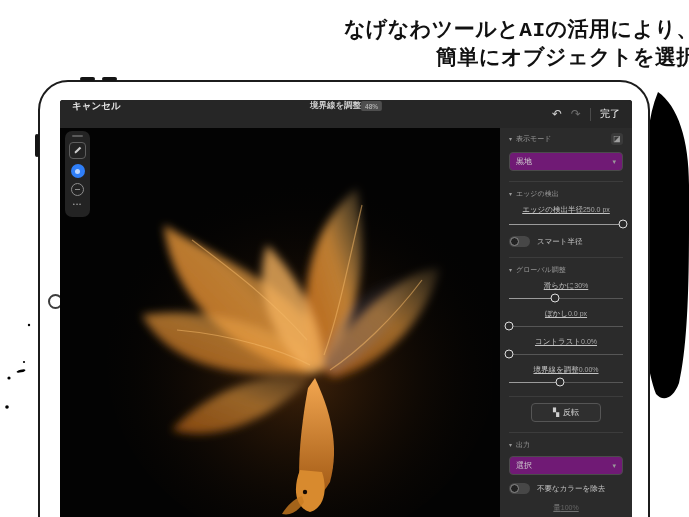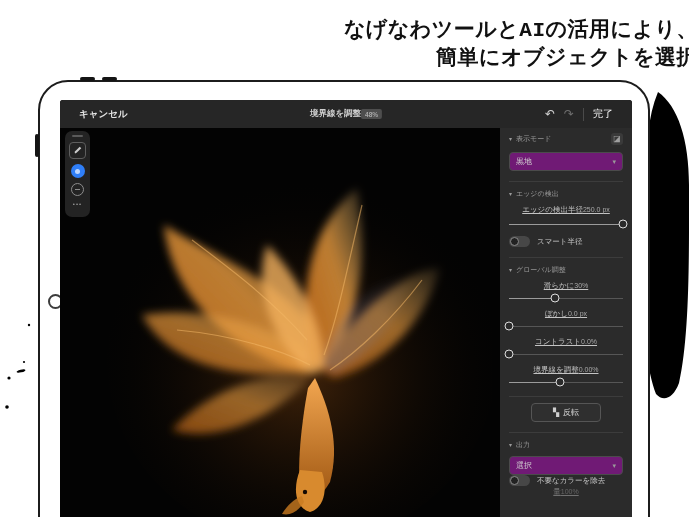--- a/index.html
+++ b/index.html
@@ -22,21 +22,21 @@
   .tbtn.side{left:-5px;top:52px;width:4px;height:23px;}
   .camera{position:absolute;left:8px;top:212px;width:11px;height:11px;border:2px solid #3c3c3c;
     border-radius:50%;}
 
   
   .screen{position:absolute;left:20px;top:18px;width:572px;height:450px;background:#040404;
     border-radius:3px;overflow:hidden;}
 
   
   .appbar{position:absolute;left:0;top:0;width:100%;height:28px;background:#262626;
-    display:flex;align-items:center;box-sizing:border-box;padding:0 19px;}
+    display:flex;box-sizing:border-box;padding:0 12px;}
   .ab-cancel{color:#e3e3e3;font-size:9.5px;font-weight:700;cursor:default;}
   .ab-center{position:absolute;left:50%;transform:translateX(-50%);display:flex;align-items:center;}
   .ab-title{color:#cfcfcf;font-size:8.5px;font-weight:700;}
   .ab-badge{background:#4e4e4e;color:#a9a9a9;font-size:6.5px;padding:1.5px 4px;border-radius:2px;font-weight:700;}
   .ab-right{margin-left:auto;display:flex;align-items:center;gap:9px;}
   .ab-undo{color:#d2d2d2;font-size:12px;line-height:1;}
   .ab-redo{color:#6f6f6f;font-size:12px;line-height:1;}
   .ab-sep{width:1px;height:13px;background:#4a4a4a;}
   .ab-done{color:#fff;font-size:10px;font-weight:400;}
 
@@ -83,21 +83,21 @@
   .toggle{width:21px;height:11px;border-radius:6px;background:#474747;position:relative;flex:none;}
   .toggle .tknob{position:absolute;left:1px;top:1px;width:9px;height:9px;border-radius:50%;
     background:#222;border:1.5px solid #8b8b8b;box-sizing:border-box;}
   .invert{margin:6px auto 0;width:70px;height:19px;background:#2f2f2f;border:1px solid #555;
     border-radius:4px;color:#d8d8d8;font-size:8px;display:flex;align-items:center;justify-content:center;
     gap:4px;font-family:inherit;}
   .inv-icon{font-size:8px;color:#cfcfcf;line-height:1;}
   .dim{opacity:.45;}
 
   .mt5{margin-top:5px}.mt7{margin-top:7px}.mt6{margin-top:6px}.mt4{margin-top:4px}
-  .mt1{margin-top:1px}.mt3{margin-top:3px}.mt8{margin-top:8px}.mt12{margin-top:0}
+  .mt1{margin-top:1px}.mt3{margin-top:3px}.mt8{margin-top:8px}.mt12{margin-top:8px}
 </style>
 </head>
 <body>
 
 <div class="stage">
 
   <h1 class="headline"><span>なげなわツールとAIの活用により、</span><br><span>簡単にオブジェクトを選択</span></h1>
 
   <svg class="ink" width="689" height="517" viewBox="0 0 689 517">
     <path d="M658,92 C640,135 650,190 645,255 C641,308 644,362 656,394 C663,402 673,399 679,383

